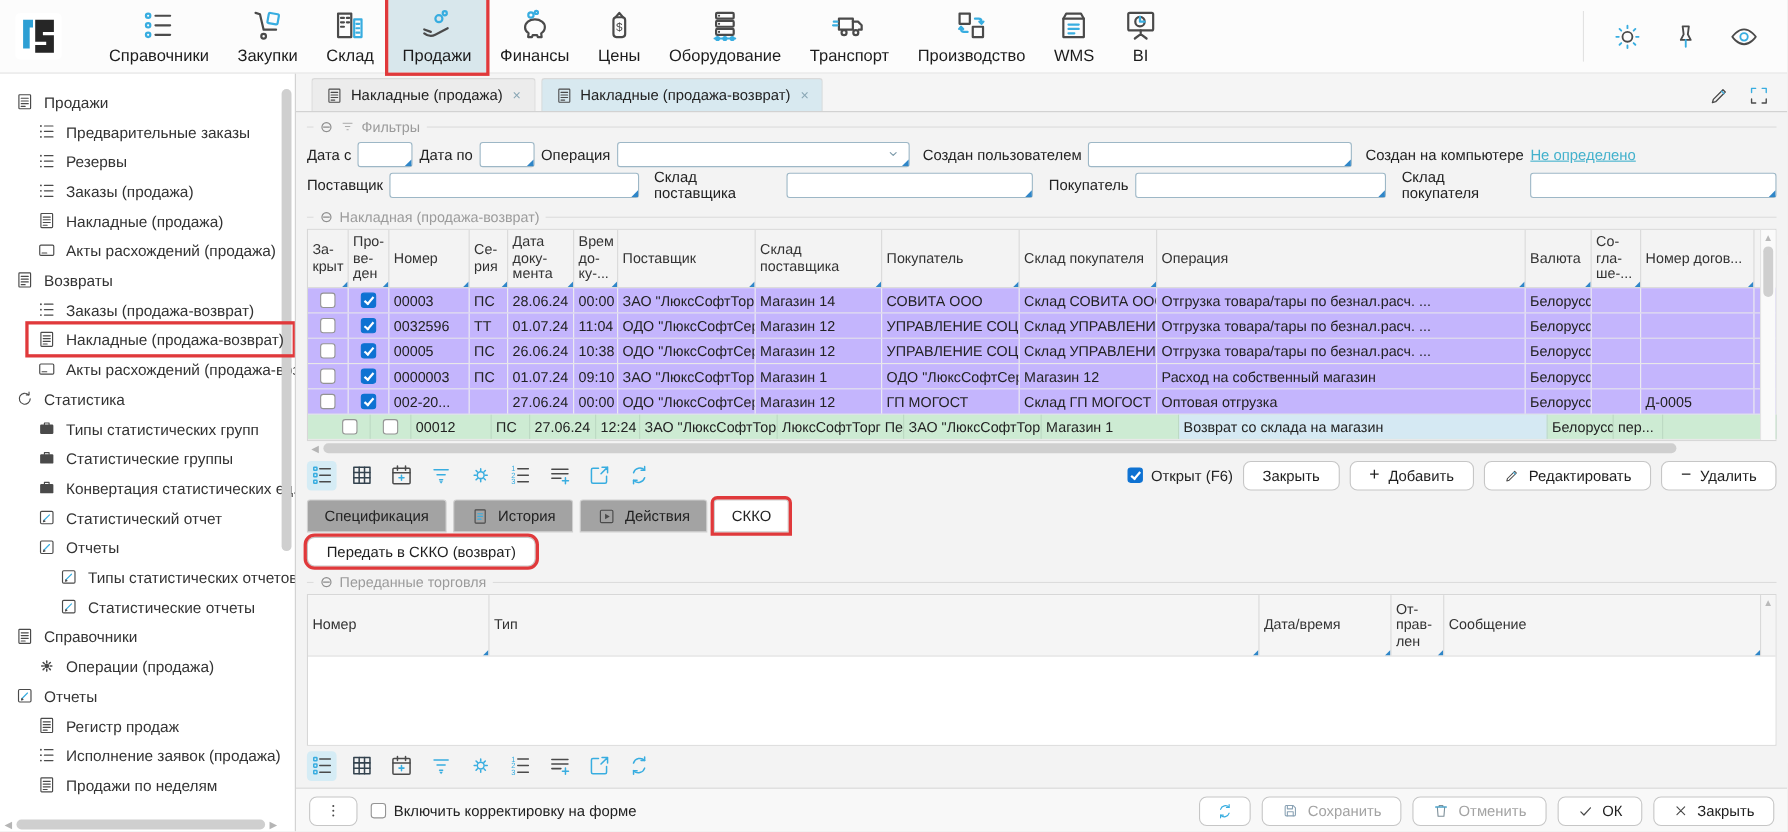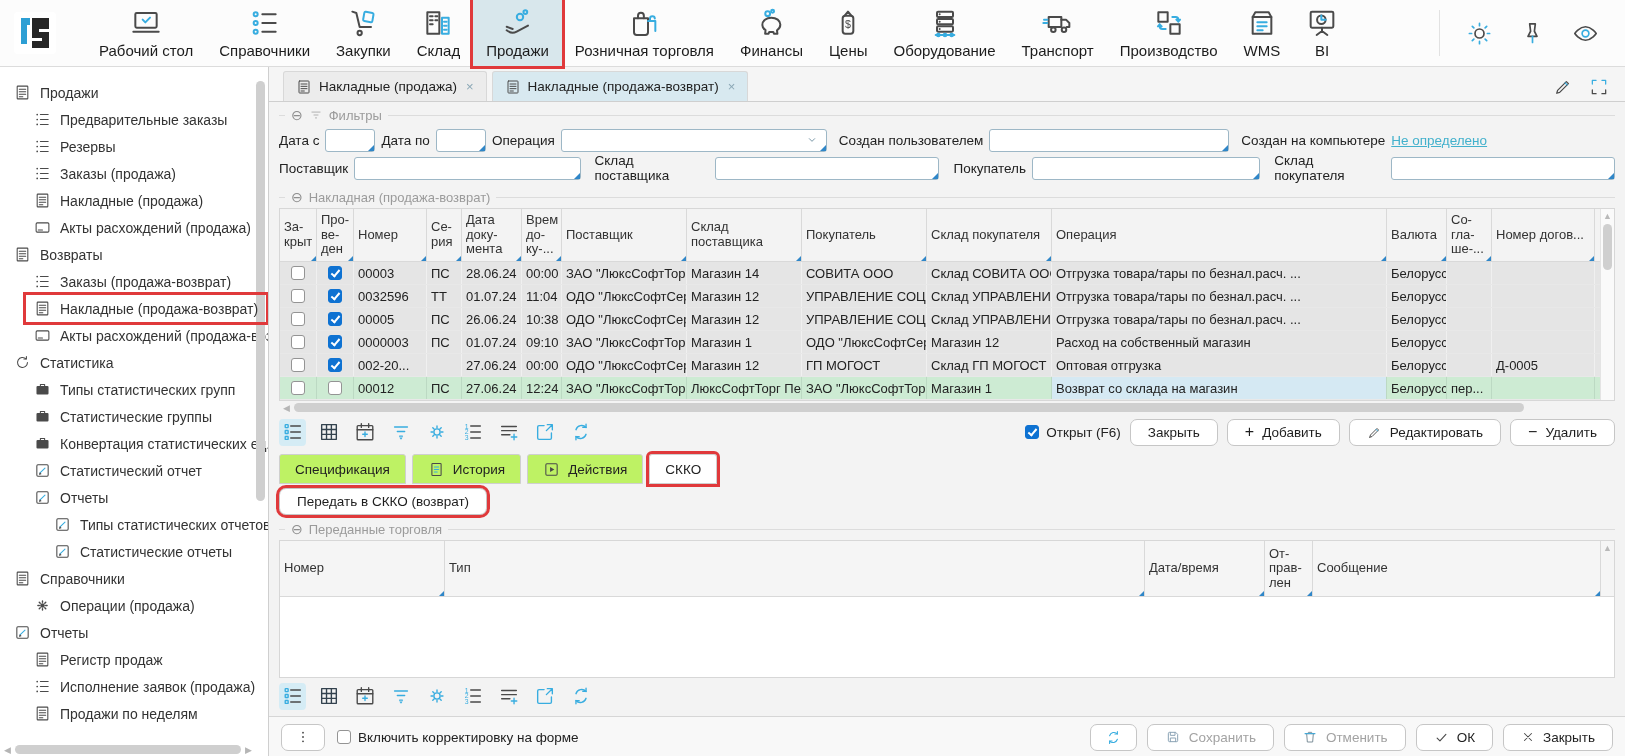--- a/index.html
+++ b/index.html
@@ -39,44 +39,44 @@
   .frow{display:flex;align-items:center;gap:6px;height:28px;flex:none;font-size:13.5px;}
   .inp{position:relative;background:#fff;border:1px solid #9db7c6;border-radius:3px;height:21px;}
   .inp::after{content:"";position:absolute;right:0;bottom:0;border-left:6px solid transparent;border-bottom:6px solid #2f86c8;}
   .select{display:flex;align-items:center;justify-content:flex-end;padding-right:6px;color:#7a98a8;}
   .link{color:#43b1cc;text-decoration:underline;white-space:nowrap;}
   
   .grid{background:#fff;border:1px solid #d7d7d7;position:relative;flex:none;}
   .thead{display:flex;background:#f3f3f3;border-bottom:1px solid #d9d9d9;height:52px;}
   .th{border-right:1px solid #d9d9d9;padding:2px 4px;font-size:13px;color:#333;display:flex;align-items:center;white-space:pre-line;line-height:1.12;position:relative;box-sizing:border-box;flex:none;overflow:hidden;}
   .th::after{content:"";position:absolute;right:0;bottom:0;border-left:5px solid transparent;border-bottom:5px solid #2f86c8;}
-  .trow{display:flex;height:22px;border-bottom:1px solid #e8e8e8;background:#e5e5e5;}
+  .trow{display:flex;height:22px;border-bottom:1px solid #e8e8e8;background:#c4b5fd;}
   .td{padding:0 4px;display:flex;align-items:center;white-space:nowrap;overflow:hidden;border-right:1px solid #f0f0f0;font-size:13px;box-sizing:border-box;flex:none;}
   .td.c{justify-content:center;}
-  .trow.selected{background:#cdebd3;}
+  .trow.selected{background:#cdebd3;padding-left:20px;}
   .trow.selected .td{border-right-color:#bcd9c3;}
   .td.focused{background:#d5e9f3;}
   .cb{width:14px;height:14px;border:1px solid #949494;border-radius:3px;background:#fff;display:inline-block;box-sizing:border-box;flex:none;}
   .cb.checked{background:#0e72d2;border-color:#0e72d2;position:relative;}
   .cb.checked::after{content:"";position:absolute;left:4px;top:1px;width:3px;height:7px;border:solid #fff;border-width:0 2px 2px 0;transform:rotate(40deg);}
   .gvscroll{position:absolute;top:0;right:0;width:13px;bottom:0;background:#fafafa;border-left:1px solid #e4e4e4;display:flex;flex-direction:column;align-items:center;padding-top:2px;color:#b9b9b9;font-size:9px;}
   .gvscroll .thumb{width:9px;height:46px;background:#cfcfcf;border-radius:5px;margin-top:3px;}
   .hscroll{height:13px;display:flex;align-items:center;gap:4px;padding:0 4px;color:#b5b5b5;font-size:9px;flex:none;}
   .hscroll .thumb{width:1230px;height:9px;background:#cfcfcf;border-radius:5px;}
   
   .toolbar-row{display:flex;align-items:center;height:36px;gap:9px;flex:none;}
   .ticon{width:27px;height:27px;display:grid;place-items:center;border-radius:4px;}
   .ticon.active{background:#d5ecf5;}
   .t-right{margin-left:auto;display:flex;align-items:center;gap:9px;}
   .btn{height:27px;background:#fff;border:1px solid #c6c6c6;border-radius:7px;padding:0 17px;font-size:13.5px;display:inline-flex;align-items:center;gap:8px;color:#1e1e1e;font-family:inherit;white-space:nowrap;}
   .btn.disabled{color:#a3a3a3;}
   .cbx{display:flex;align-items:center;gap:7px;font-size:13.5px;white-space:nowrap;}
   
   .subtabs{display:flex;gap:6px;height:32px;align-items:flex-end;flex:none;padding-top:2px;}
-  .stab{height:28px;padding:0 15px;background:#bef264;border:1px solid #cfcfcf;border-radius:3px 3px 0 0;display:flex;align-items:center;gap:8px;font-size:13.5px;}
+  .stab{height:28px;padding:0 15px;background:#a3a3a3;border:1px solid #cfcfcf;border-radius:3px 3px 0 0;display:flex;align-items:center;gap:8px;font-size:13.5px;}
   .stab.active{background:#ffffff;}
   .skko-row{height:34px;display:flex;align-items:center;flex:none;}
   .footer{height:40px;border-top:1px solid #d6d6d6;background:#f8f8f8;display:flex;align-items:center;padding:0 12px;gap:12px;flex:none;}
   .f-right{margin-left:auto;display:flex;gap:10px;align-items:center;}
   .icon{display:inline-flex;line-height:0;}
 </style>
 </head>
 <body>
 
 <div class="app">
@@ -86,30 +86,20 @@
       <svg width="44" height="44" viewBox="0 0 44 44">
           <rect x="1" y="1" width="42" height="42" rx="4" fill="#fff"></rect>
           <path fill="#2d9fd4" d="M8 7h9v7h-3v19H8z"></path>
           <path fill="#262626" d="M19 7h17v11h-10v3h10v16H19v-7h10v-3H19z"></path>
         </svg>
     </div>
     <div class="nav" id="topnav">
         <div class="nav-item">
           <span class="icon">
             <svg width="32" height="32" viewBox="0 0 24 24" fill="none" stroke="#4a4a4a" stroke-width="1.5" stroke-linecap="round" stroke-linejoin="round">
-              <rect x="4" y="4.5" width="16" height="11" rx="1"></rect>
-              <path d="M2.5 18.5h19"></path>
-              <path d="M9.5 9.5l2 2 3.5-3.5" stroke="#38ade0"></path>
-            </svg>
-          </span>
-          <span class="lbl">Рабочий стол</span>
-        </div>
-        <div class="nav-item">
-          <span class="icon">
-            <svg width="32" height="32" viewBox="0 0 24 24" fill="none" stroke="#4a4a4a" stroke-width="1.5" stroke-linecap="round" stroke-linejoin="round">
               <path d="M10 5.5h10M10 12h10M10 18.5h10"></path>
               <circle cx="5" cy="5.5" r="1.5" stroke="#38ade0"></circle>
               <circle cx="5" cy="12" r="1.5" stroke="#38ade0"></circle>
               <circle cx="5" cy="18.5" r="1.5" stroke="#38ade0"></circle>
             </svg>
           </span>
           <span class="lbl">Справочники</span>
         </div>
         <div class="nav-item">
           <span class="icon">
@@ -135,31 +125,20 @@
         <div class="nav-item sel annot">
           <span class="icon">
             <svg width="32" height="32" viewBox="0 0 24 24" fill="none" stroke="#4a4a4a" stroke-width="1.5" stroke-linecap="round" stroke-linejoin="round">
               <path d="M3.5 17.5c2.5 2 5 2.3 7.5 1l8.5-4.5"></path>
               <path d="M3.5 14.8l4.5 1.7"></path>
               <circle cx="13.5" cy="7.5" r="2.4" stroke="#38ade0"></circle>
               <circle cx="17.5" cy="3.8" r="1.4" stroke="#38ade0"></circle>
             </svg>
           </span>
           <span class="lbl">Продажи</span>
-        </div>
-        <div class="nav-item">
-          <span class="icon">
-            <svg width="32" height="32" viewBox="0 0 24 24" fill="none" stroke="#4a4a4a" stroke-width="1.5" stroke-linecap="round" stroke-linejoin="round">
-              <path d="M4.5 8.5h10.5V19a2 2 0 01-2 2H6.5a2 2 0 01-2-2z"></path>
-              <path d="M7.5 8.5v-2a2.2 2.2 0 014.4 0v2"></path>
-              <path d="M15 10.5h5.5V18" stroke="#38ade0"></path>
-              <path d="M16.5 10.5V8.7a1.8 1.8 0 013.6 0" stroke="#38ade0"></path>
-            </svg>
-          </span>
-          <span class="lbl">Розничная торговля</span>
         </div>
         <div class="nav-item">
           <span class="icon">
             <svg width="32" height="32" viewBox="0 0 24 24" fill="none" stroke="#4a4a4a" stroke-width="1.5" stroke-linecap="round" stroke-linejoin="round">
               <path d="M5.5 13.5C5.5 10.2 8.5 8 12.2 8c3.8 0 6.8 2.2 6.8 5.2 0 2-1 3.4-2.5 4.3l.3 2.5h-2.6l-.5-1.3h-3l-.5 1.3H7.6l.3-2.7C6.4 16.4 5.5 15 5.5 13.5z"></path>
               <circle cx="9.5" cy="5" r="1.8" stroke="#38ade0"></circle>
               <circle cx="13.2" cy="3.2" r="1.1" stroke="#38ade0"></circle>
             </svg>
           </span>
           <span class="lbl">Финансы</span>

